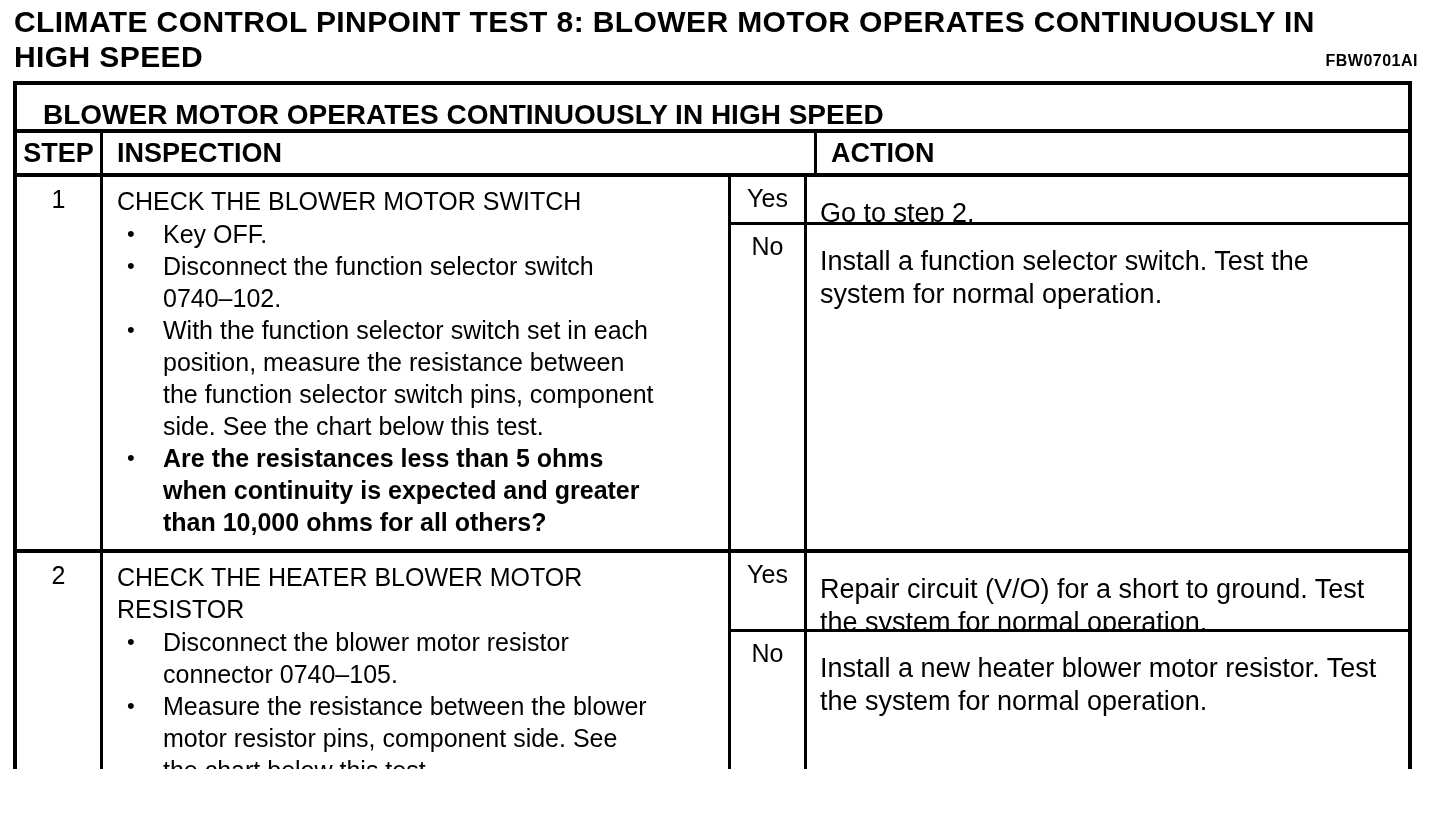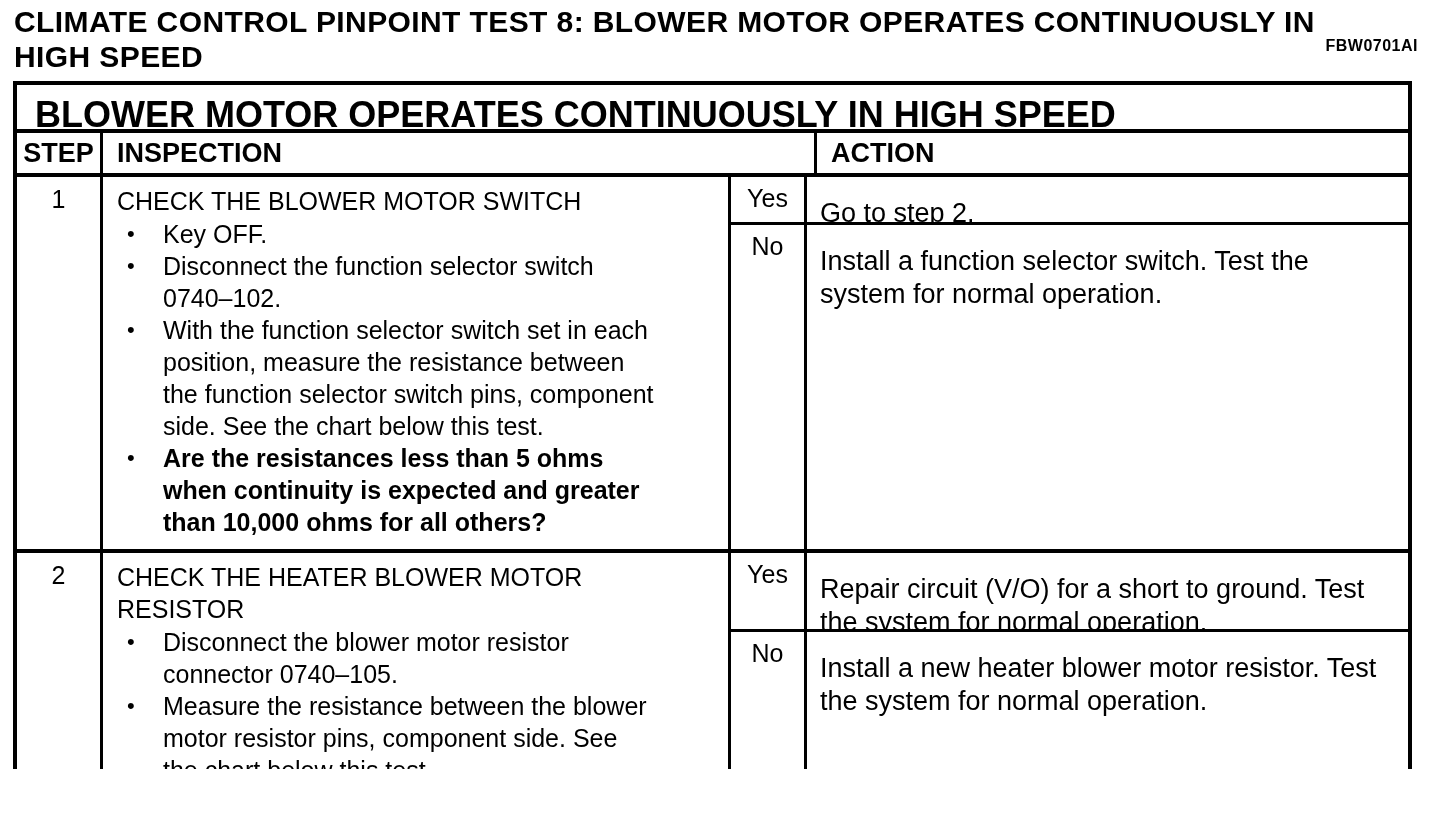--- a/index.html
+++ b/index.html
@@ -3,39 +3,39 @@
 <meta charset="utf-8">
 <style>
   * { margin:0; padding:0; box-sizing:border-box; }
   html,body { width:1440px; height:840px; background:#fff; color:#000;
               font-family:"Liberation Sans", sans-serif; }
   .page { position:relative; width:1440px; height:769px; background:#fff; overflow:hidden; }
 
   .doc-title { position:absolute; left:14px; top:4px; width:1380px;
                font-size:30px; font-weight:bold; line-height:35px; letter-spacing:0.4px;
                white-space:pre-line; }
-  .fig-code { position:absolute; top:37px; right:22px; font-size:16px; font-weight:bold;
+  .fig-code { position:absolute; top:52px; right:22px; font-size:16px; font-weight:bold;
               letter-spacing:0.5px; }
 
   .ptable { position:absolute; left:13px; top:81px; width:1399px; height:742px;
             border:4px solid #000; display:flex; flex-direction:column; }
 
   .band { display:flex; flex-direction:row; width:100%; }
   .b1 { height:48px; border-bottom:4px solid #000; }
   .b2 { height:44px; border-bottom:4px solid #000; }
   .b3 { height:376px; border-bottom:4px solid #000; }
   .b4 { flex:1 1 auto; }
 
   .cell { overflow:hidden; }
   .vline-r { border-right:3px solid #000; }
 
   .test-label { width:312px; display:flex; align-items:center; justify-content:center;
                 font-size:28px; font-weight:bold; }
-  .test-title { flex:1; display:flex; align-items:center; padding-left:18px;
-                font-size:36px; font-weight:bold;margin-top:16px; }
+  .test-title { flex:1; display:flex; align-items:center; padding-left:26px;
+                font-size:28px; font-weight:bold;margin-top:16px; }
 
   .col-step-h { width:86px; display:flex; align-items:center; justify-content:center;
                 font-size:27px; font-weight:bold; }
   .col-insp-h { width:714px; display:flex; align-items:center; padding-left:14px;
                 font-size:27px; font-weight:bold; }
   .col-act-h  { flex:1; display:flex; align-items:center; padding-left:14px;
                 font-size:27px; font-weight:bold; }
 
   .col-step { width:86px; font-size:25px; text-align:center; padding-top:8px; }
   .col-insp { width:628px; font-size:25px; line-height:32px; padding:8px 8px 0 14px; }

